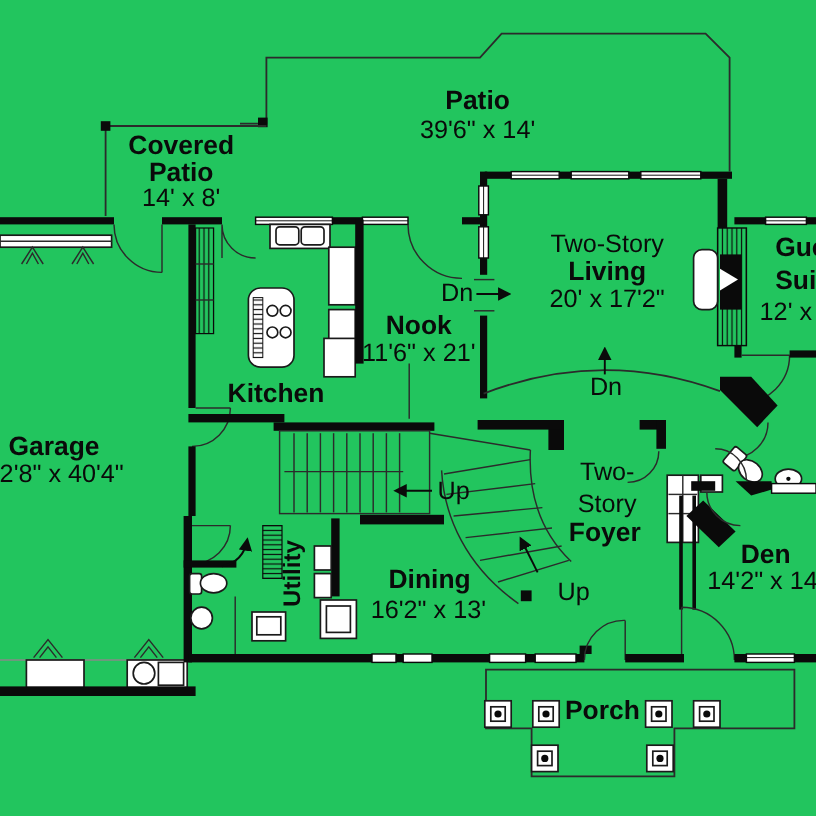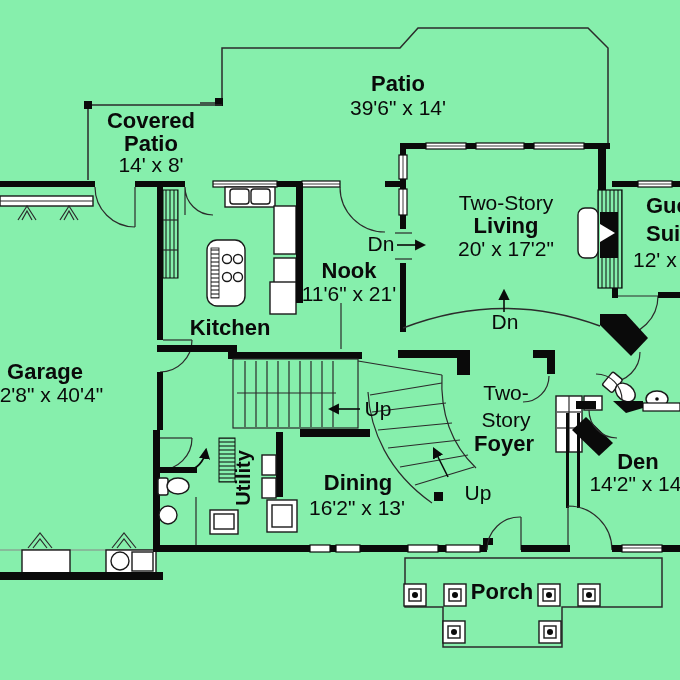--- a/index.html
+++ b/index.html
@@ -1,16 +1,16 @@
 <!DOCTYPE html>
 <html><head>
 <meta charset="utf-8">
 <style>
   html,body{margin:0;padding:0;background:#fff;}
-  #stage{position:relative;width:680px;height:680px;background:#86efac;overflow:hidden;
+  #stage{position:relative;width:680px;height:680px;background:#22c55e;overflow:hidden;
          font-family:"Liberation Sans",sans-serif;}
   svg{display:block;}
   .n{font-family:"Liberation Sans",sans-serif;font-weight:bold;font-size:22px;fill:#0a0a0a;}
   .q{font-family:"Liberation Sans",sans-serif;font-weight:normal;font-size:21px;fill:#0a0a0a;}
   .d{font-family:"Liberation Sans",sans-serif;font-weight:normal;font-size:21px;fill:#0a0a0a;}
   .sm{font-size:20px;}
   .wall{fill:#0a0a0a;stroke:none;}
   .thin{fill:none;stroke:#2b2b2b;stroke-width:1.5;}
   .thin2{fill:none;stroke:#2b2b2b;stroke-width:1.2;}
   .win{fill:#ffffff;stroke:#0a0a0a;stroke-width:1.2;}

